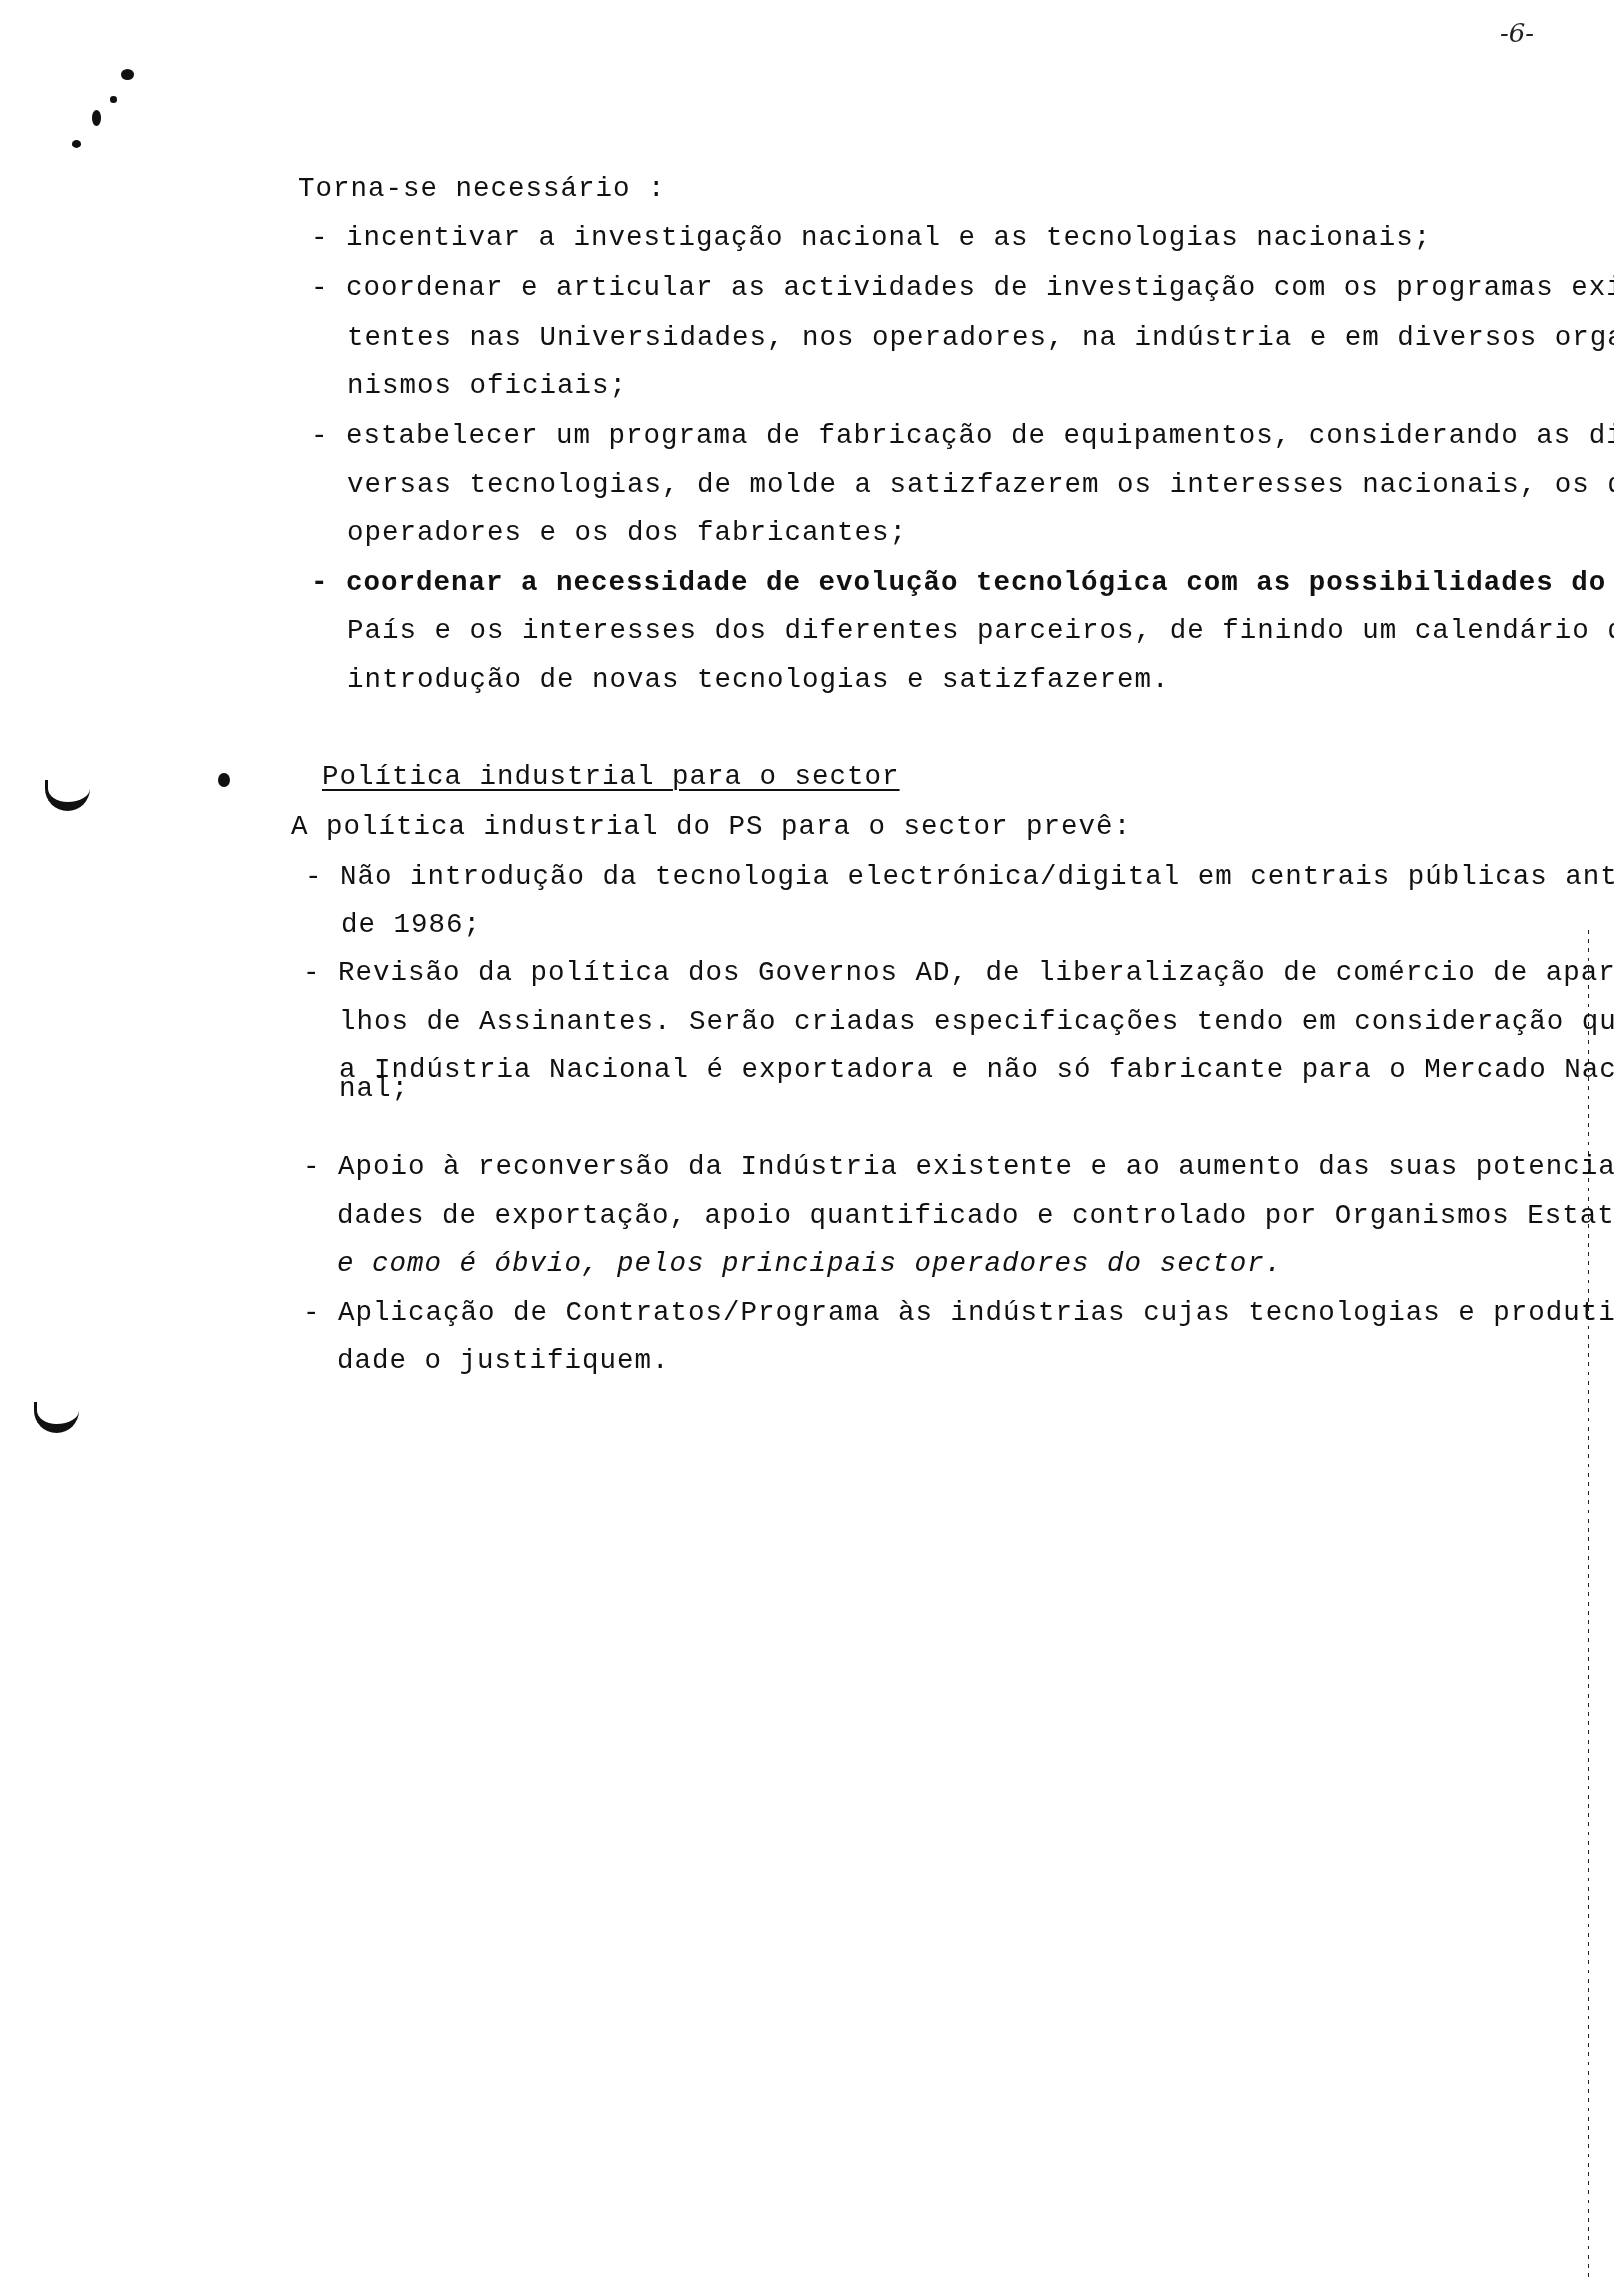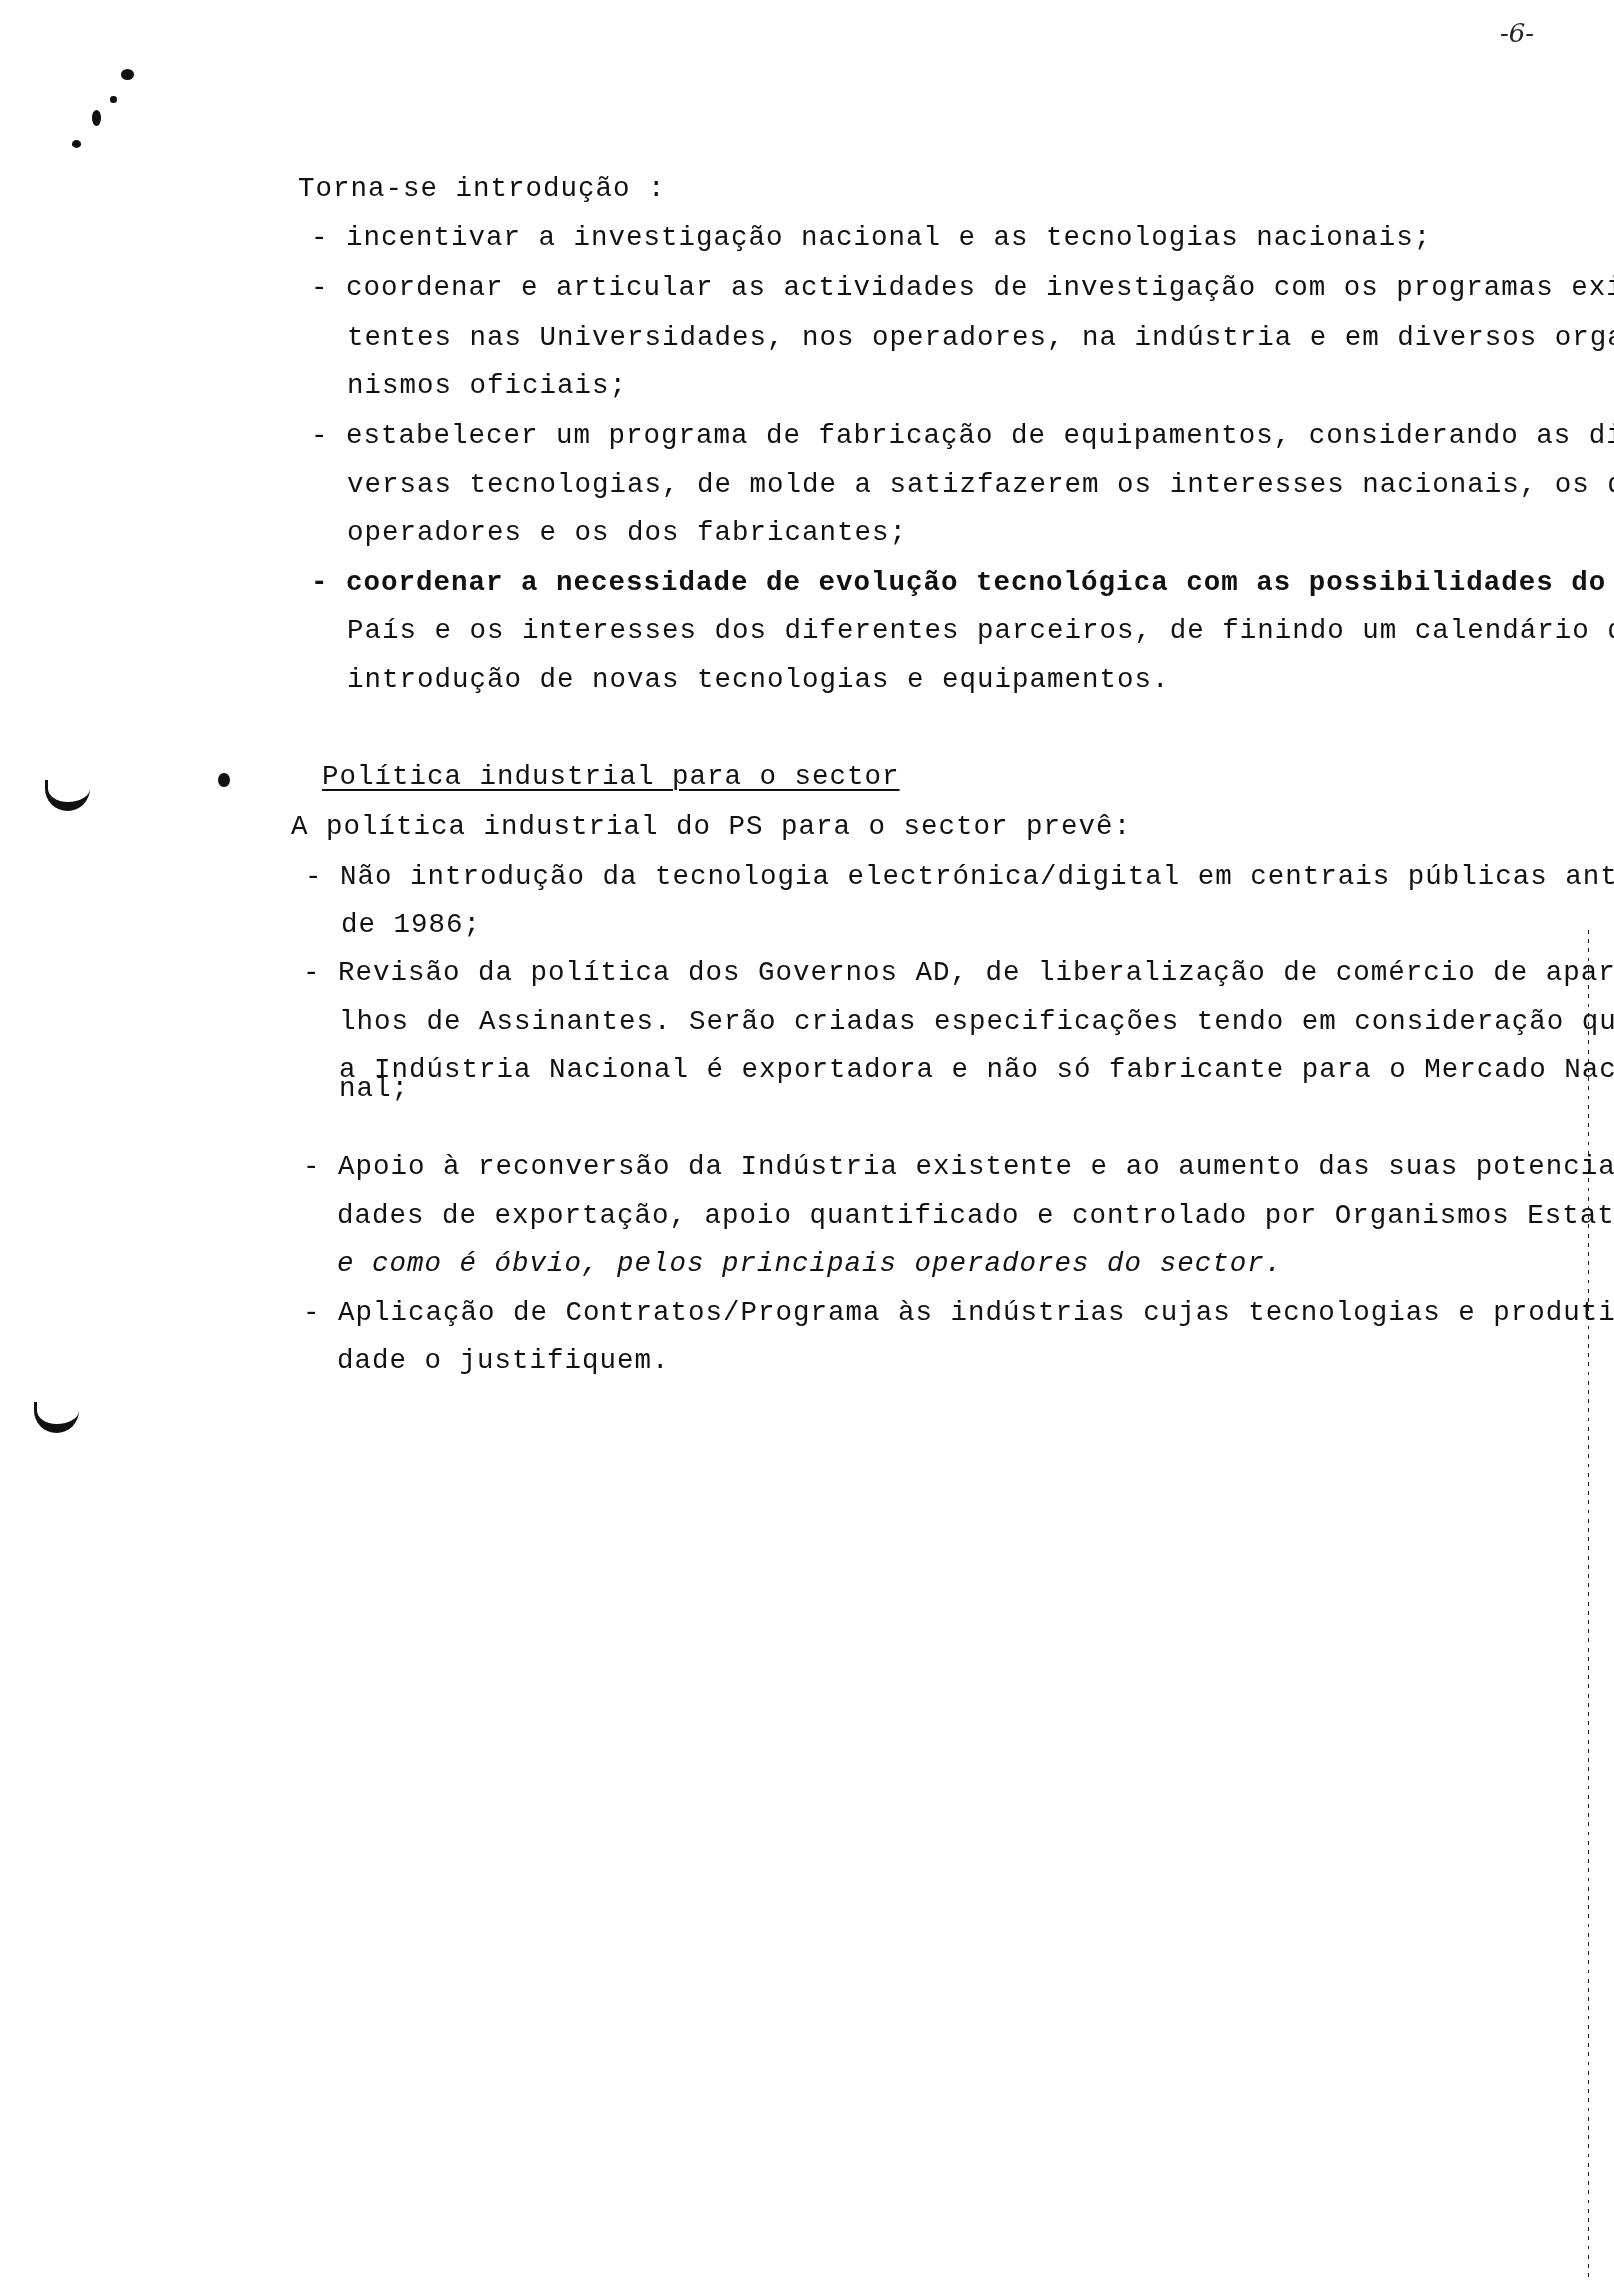--- a/index.html
+++ b/index.html
@@ -35,36 +35,36 @@
 
 <div class="speck" style="left:121px;top:69px;width:13px;height:10.5px;"></div>
 <div class="speck" style="left:110px;top:96px;width:6.6px;height:6.6px;"></div>
 <div class="speck" style="left:92px;top:110px;width:9.2px;height:15.7px;"></div>
 <div class="speck" style="left:72px;top:140px;width:9.2px;height:7.9px;"></div>
 
 <div class="punch" style="left:45px;top:780px;"></div>
 <div class="punch" style="left:34px;top:1402px;"></div>
 <div class="edge-mark" style="left:1588px;top:930px;height:1350px;"></div>
 
-<div class="line" style="left:298px;top:172px;">Torna-se introdução :</div>
+<div class="line" style="left:298px;top:172px;">Torna-se necessário :</div>
 
 <div>
   <div class="line" style="left:311px;top:221px;">- incentivar a investigação nacional e as tecnologias nacionais;</div>
 
   <div class="line" style="left:311px;top:271px;">- coordenar e articular as actividades de investigação com os programas exis</div>
   <div class="line" style="left:347px;top:321px;">tentes nas Universidades, nos operadores, na indústria e em diversos orga-</div>
   <div class="line" style="left:347px;top:369px;text-align:center;">nismos oficiais;</div>
 
   <div class="line" style="left:311px;top:419px;">- estabelecer um programa de fabricação de equipamentos, considerando as di-</div>
   <div class="line" style="left:347px;top:468px;">versas tecnologias, de molde a satizfazerem os interesses nacionais, os dos</div>
   <div class="line" style="left:347px;top:516px;">operadores e os dos fabricantes;</div>
 
   <div class="line" style="left:311px;top:566px;font-weight:bold;">- coordenar a necessidade de evolução tecnológica com as possibilidades do</div>
   <div class="line" style="left:347px;top:614px;">País e os interesses dos diferentes parceiros, de finindo um calendário de</div>
-  <div class="line" style="left:347px;top:663px;">introdução de novas tecnologias e equipamentos.</div>
+  <div class="line" style="left:347px;top:663px;">introdução de novas tecnologias e satizfazerem.</div>
 </div>
 
 <div class="bullet" style="left:218px;top:773px;"></div>
 <div class="line underline" style="left:291px;top:760px;">Política industrial para o sector</div>
 <div class="line" style="left:291px;top:810px;">A política industrial do PS para o sector prevê:</div>
 
 <div>
   <div class="line" style="left:305px;top:860px;">- Não introdução da tecnologia electrónica/digital em centrais públicas antes</div>
   <div class="line" style="left:341px;top:908px;">de 1986;</div>
 

